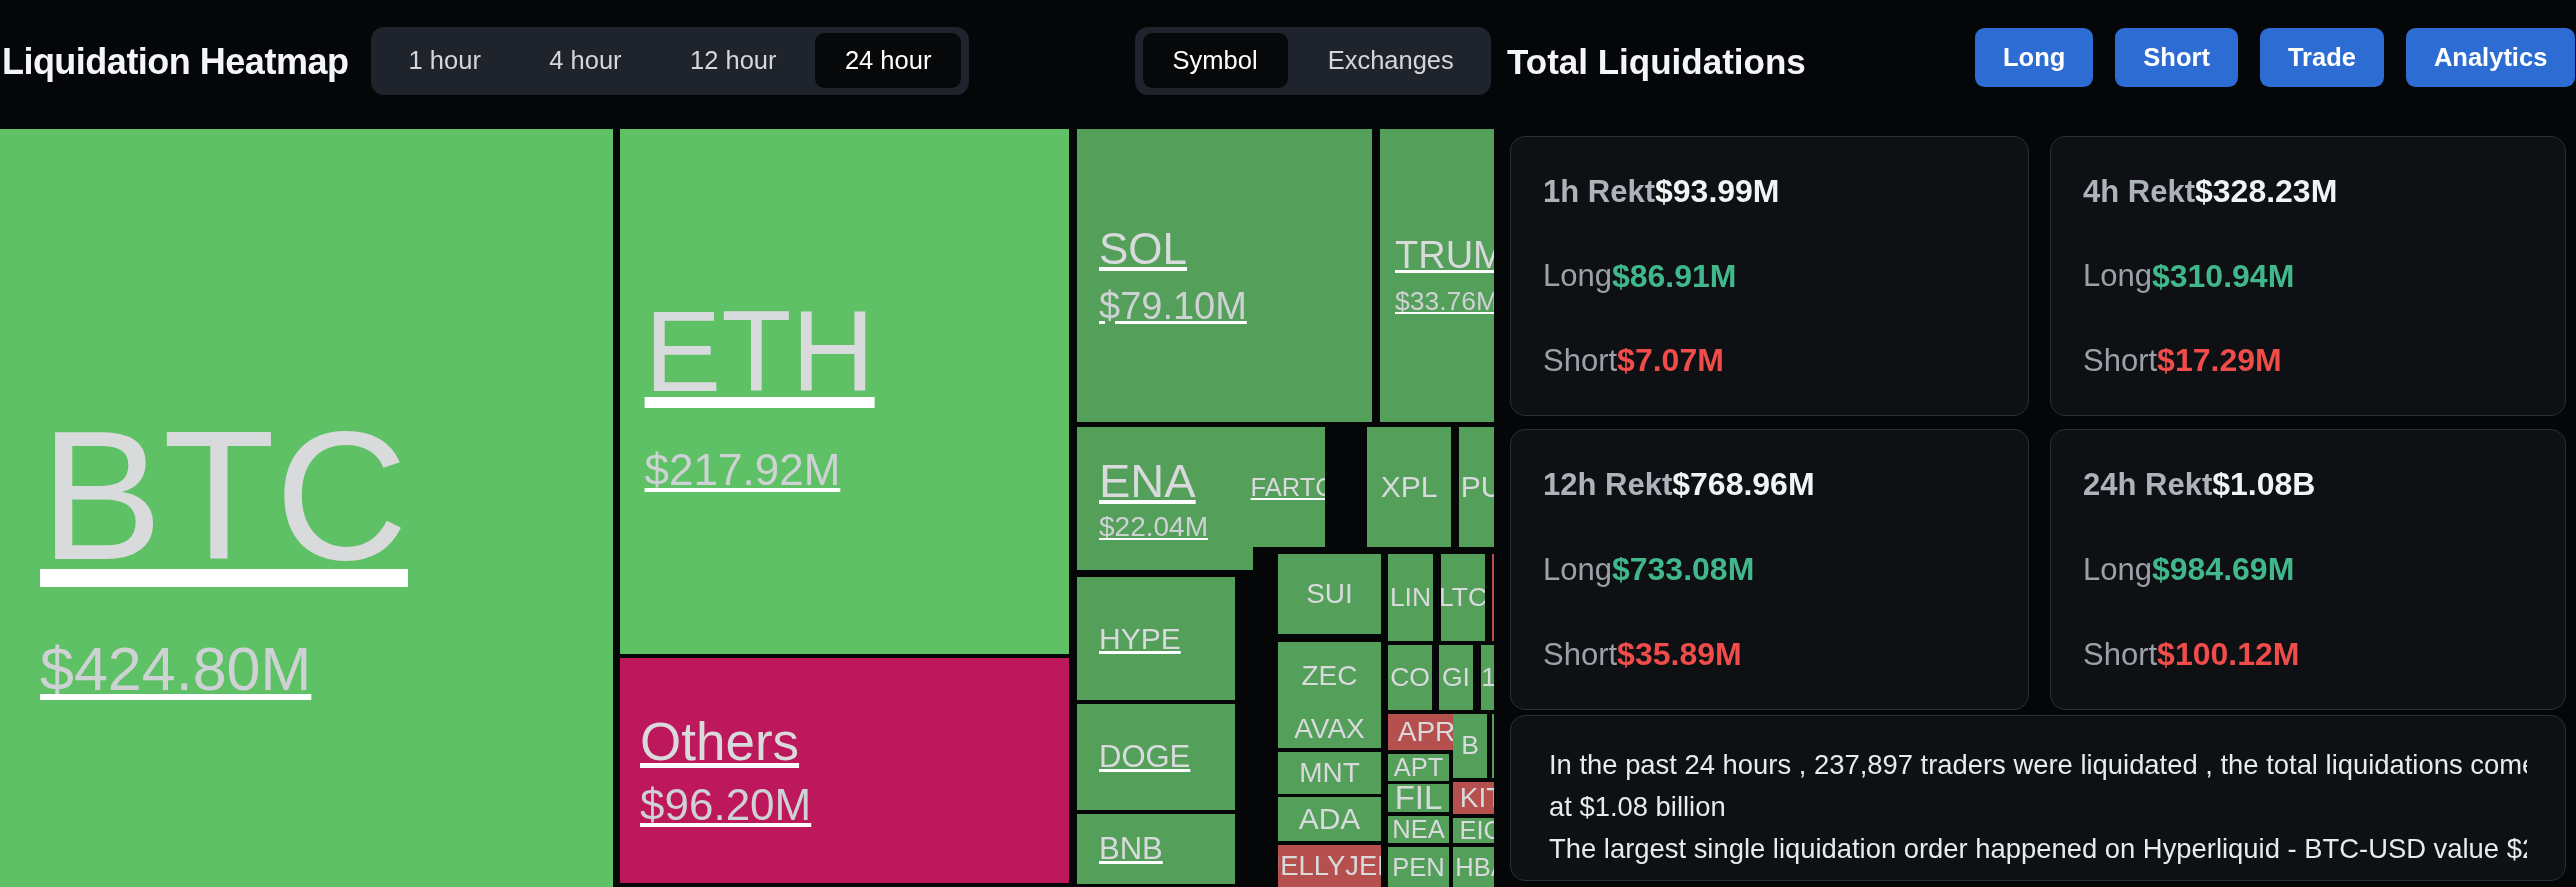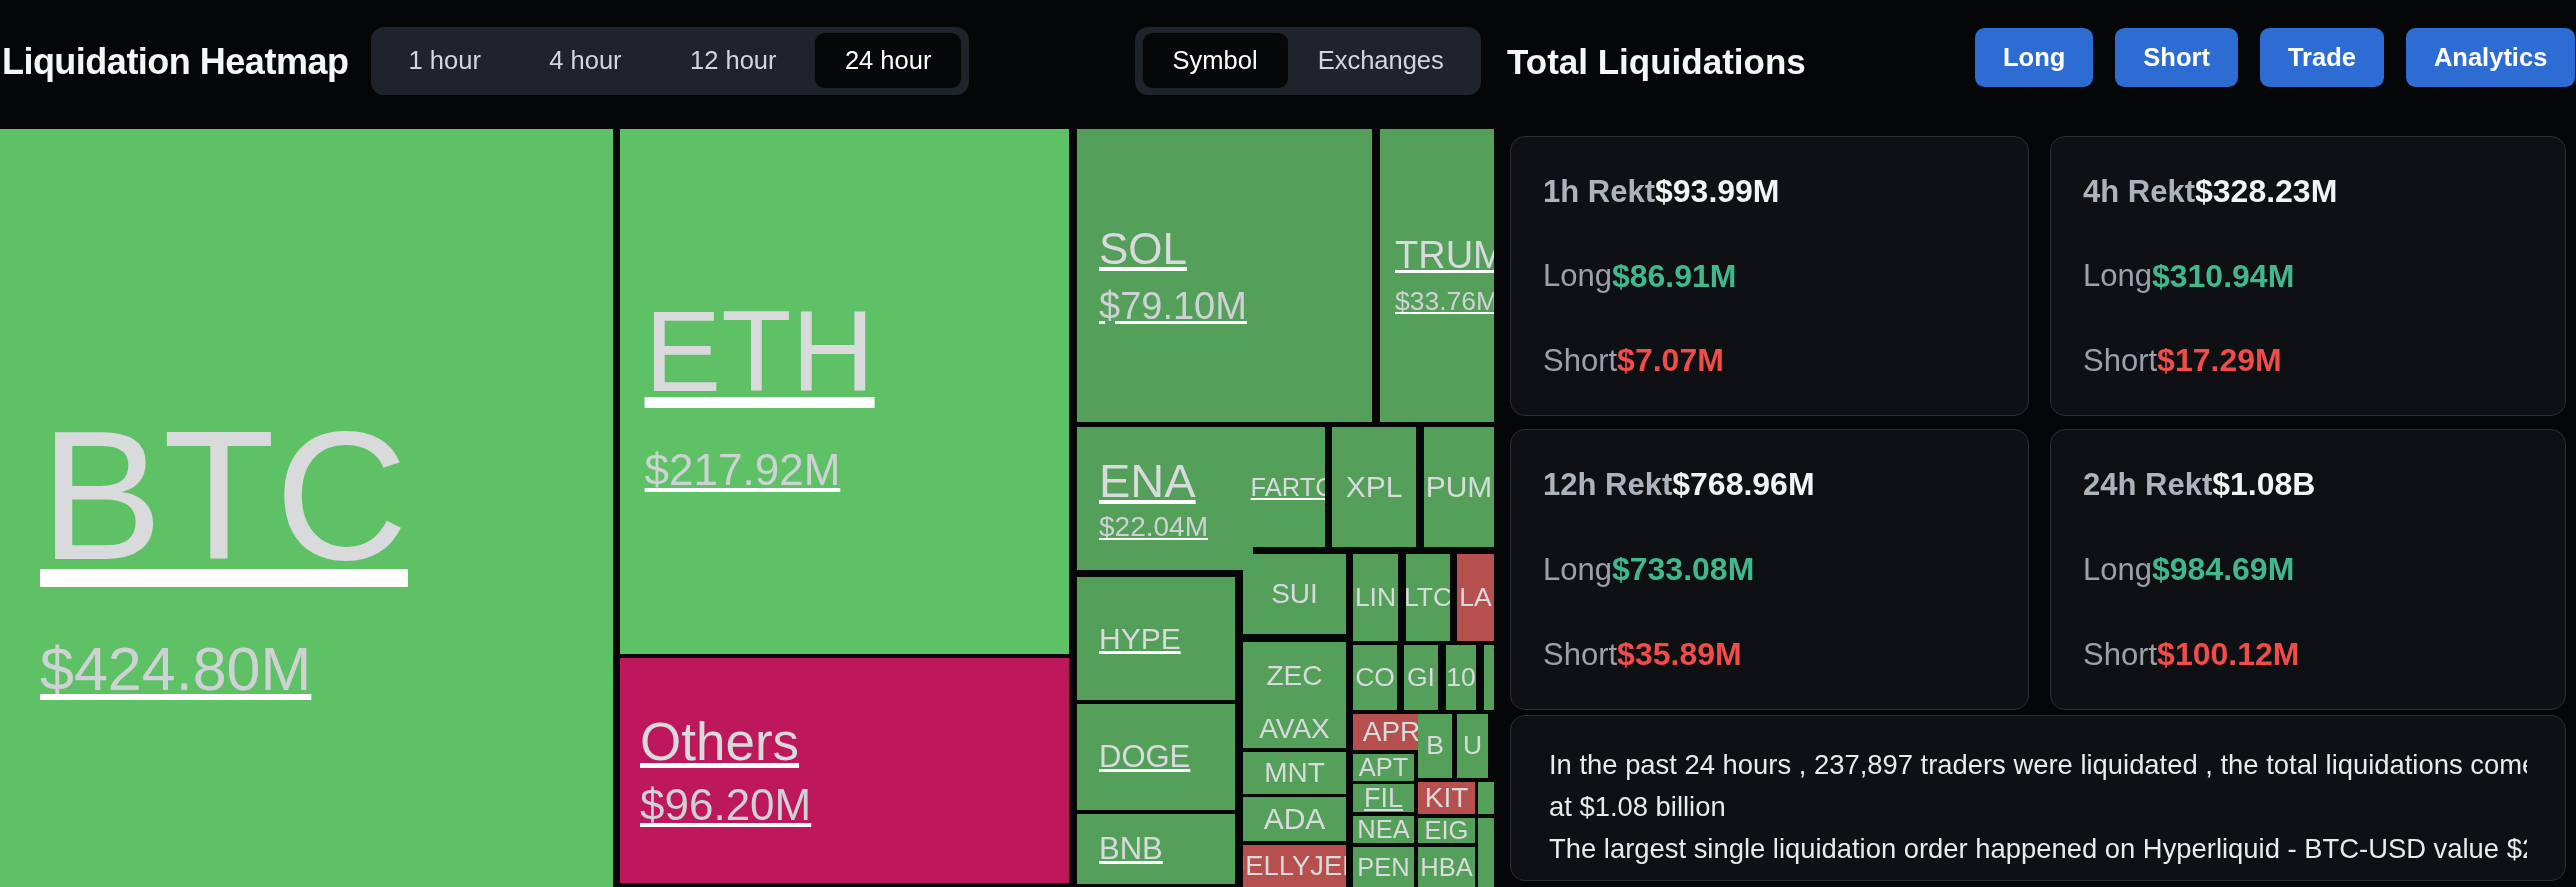--- a/index.html
+++ b/index.html
@@ -5,35 +5,35 @@
   html,body{margin:0;padding:0;background:#050608;}
   body{width:2576px;height:887px;position:relative;overflow:hidden;
        font-family:"Liberation Sans","DejaVu Sans",sans-serif;color:#fff;}
   .abs{position:absolute;}
 
   
   #app-title{left:1.9px;top:41px;font-size:36px;font-weight:bold;color:#f4f5f7;letter-spacing:-0.5px;}
   .toggle-group{position:absolute;display:flex;align-items:center;background:#1f242c;
                 border-radius:13.2px;height:68px;padding:0 7.6px;box-sizing:border-box;}
   #time-tabs{left:371px;top:26.5px;width:598px;justify-content:space-between;}
-  #mode-toggle{left:1135px;top:26.5px;}
+  #mode-toggle{left:1135px;top:26.5px;gap:10px;}
   .toggle-item{height:55px;display:flex;align-items:center;padding:0 30px;font-size:25.5px;
                color:#d3d6da;border-radius:9.5px;cursor:pointer;white-space:nowrap;}
   .toggle-item.selected{background:#07080a;color:#ffffff;}
   #panel-title{left:1507px;top:42px;font-size:35px;font-weight:bold;color:#f4f5f7;}
   #action-buttons{left:1975px;top:28px;display:flex;gap:22px;}
   .action-btn{height:59px;border:none;border-radius:9.5px;background:#2d6dd3;color:#fff;
               font-family:inherit;font-size:25.5px;font-weight:bold;padding:0 28px;cursor:pointer;}
 
   
   #treemap{left:0;top:126px;width:1494px;height:761px;overflow:hidden;}
   .cell{position:absolute;display:flex;flex-direction:column;justify-content:center;
         overflow:hidden;box-sizing:border-box;cursor:pointer;}
   .cell.left{align-items:flex-start;text-decoration:underline;}
-  .cell.center{align-items:center;text-align:center;}
+  .cell.center{align-items:center;text-align:center;margin-left:35px;}
   .cell .sym{color:#d8dadc;line-height:1.05;white-space:nowrap;}
   .cell .val{color:#cfd2d4;line-height:1;white-space:nowrap;}
 
   
   .stat-card{position:absolute;background:#0e1013;border:1.9px solid #2b2f36;border-radius:15px;
              box-sizing:border-box;display:flex;flex-direction:column;justify-content:space-between;
              padding:36px 34px 36px 32px;}
   .stat-row{display:flex;justify-content:flex-start;align-items:center;}
   .stat-row .lbl{font-size:31px;color:#9ba1a9;}
   .stat-row.titlerow .lbl{color:#adb3ba;font-weight:bold;}
@@ -145,21 +145,21 @@
     <div class="cell center" style="left: 1457px; top: 588px; width: 31px; height: 64px; background: rgb(84, 159, 90);">
       <span class="sym" style="font-size: 26.5px;">U</span>
     </div>
     <div class="cell center" style="left: 1243px; top: 626px; width: 103px; height: 42px; background: rgb(84, 159, 90);">
       <span class="sym" style="font-size: 28px;">MNT</span>
     </div>
     <div class="cell center" style="left: 1353px; top: 628px; width: 61px; height: 26.5px; background: rgb(84, 159, 90);">
       <span class="sym" style="font-size: 25.5px;">APT</span>
     </div>
     <div class="cell center" style="left: 1353px; top: 658px; width: 61px; height: 28px; background: rgb(84, 159, 90);">
-      <span class="sym" style="font-size: 27px; text-decoration: underline;">FIL</span>
+      <span class="sym" style="font-size: 33px;">FIL</span>
     </div>
     <div class="cell center" style="left: 1418px; top: 656px; width: 57px; height: 32px; background: rgb(181, 80, 78);">
       <span class="sym" style="font-size: 28px;">KIT</span>
     </div>
     <div class="cell center" style="left: 1478px; top: 656px; width: 16px; height: 32px; background: rgb(84, 159, 90);"></div>
     <div class="cell center" style="left: 1243px; top: 671px; width: 103px; height: 44px; background: rgb(84, 159, 90);">
       <span class="sym" style="font-size: 30px;">ADA</span>
     </div>
     <div class="cell center" style="left: 1353px; top: 690px; width: 61px; height: 26.5px; background: rgb(84, 159, 90);">
       <span class="sym" style="font-size: 25.5px;">NEA</span>

